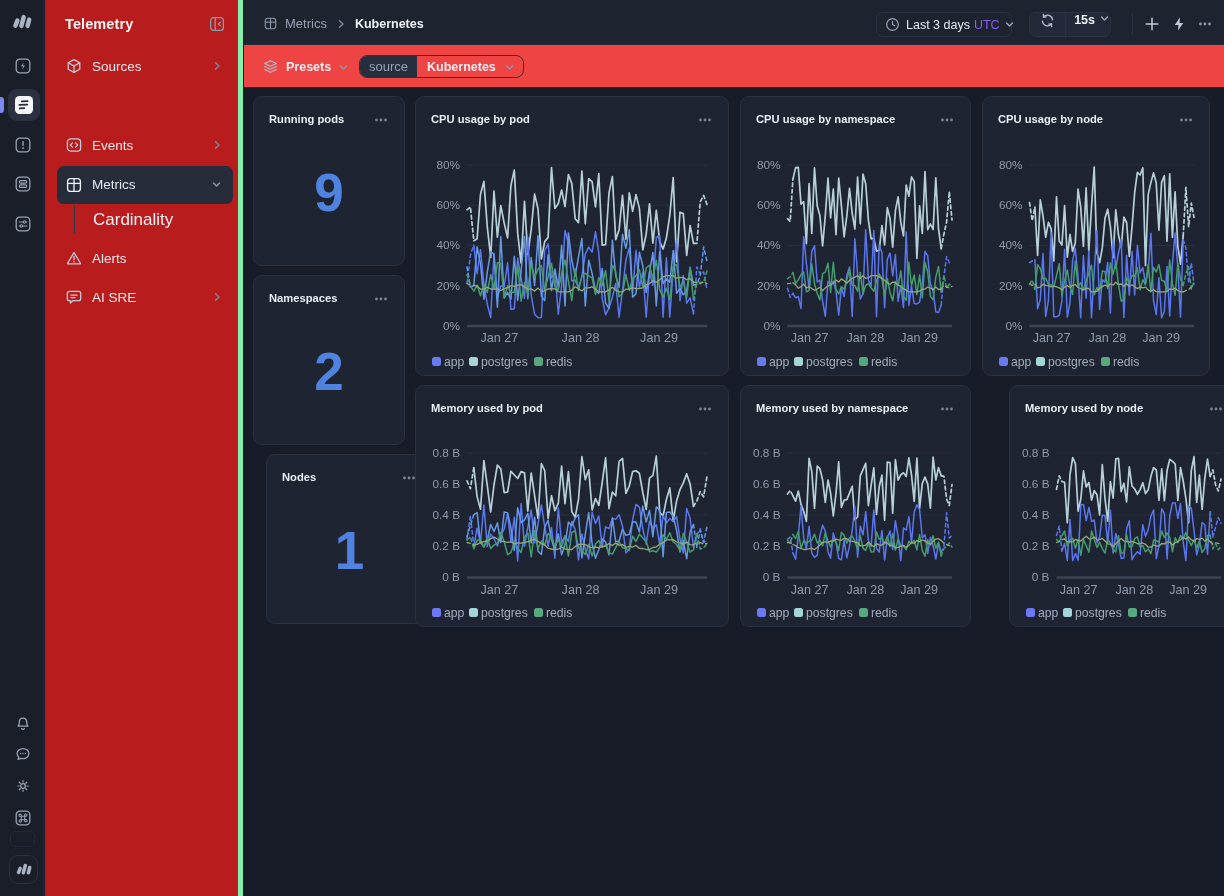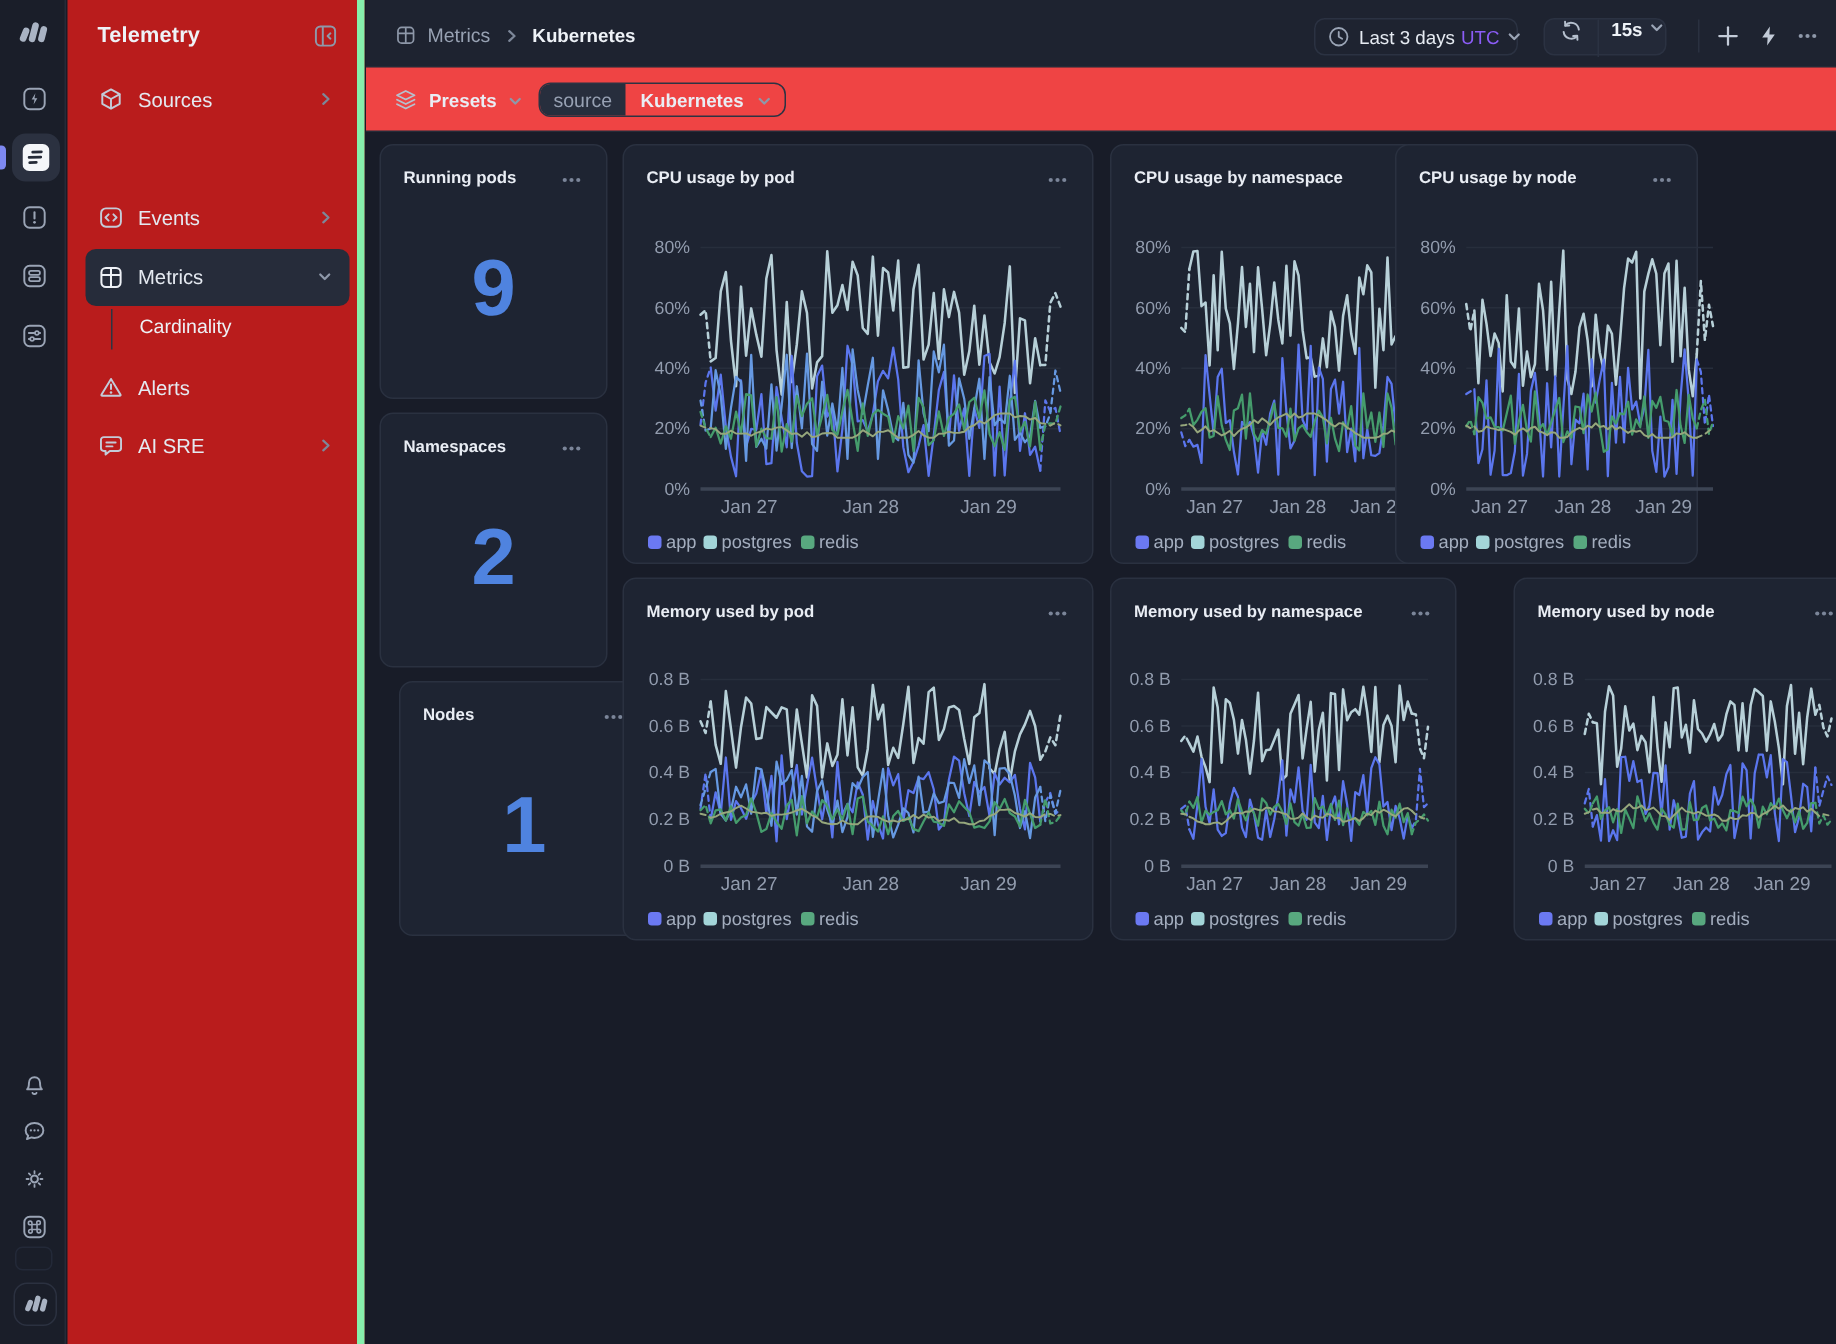--- a/index.html
+++ b/index.html
@@ -13,21 +13,21 @@
 .rlogobtn { position:absolute; left:9px; top:855px; width:29px; height:29px; border:1px solid #2b3140; border-radius:9px; display:flex; align-items:center; justify-content:center; }
 .sidebar { position:absolute; left:45px; top:0; width:198px; height:896px; background:#b91c1c; border-right:5px solid #86efac; }
 .stitle { position:absolute; left:20px; top:16px; font-size:14.5px; font-weight:700; color:#eef2f7; letter-spacing:.1px; }
 .scollapse { position:absolute; right:13px; top:16px; }
 .nrow { position:absolute; left:12px; width:176px; height:38px; display:flex; align-items:center; border-radius:7px; }
 .nrow.active { background:#262c3a; }
 .nic { margin-left:9px; width:16px; height:16px; display:flex; }
 .nlab { margin-left:10px; font-size:13.5px; font-weight:500; color:#e4e9f0; }
 .nchev { margin-left:auto; margin-right:11px; display:flex; }
 .subline { position:absolute; left:29px; top:206px; width:1px; height:27px; background:#2d3442; }
-.subrow { position:absolute; left:48px; top:210px; font-size:13px; font-weight:500; color:#edf0f5; }
+.subrow { position:absolute; left:48px; top:210px; font-size:17px; font-weight:500; color:#edf0f5; }
 .main { position:absolute; left:244px; top:0; width:980px; height:896px; background:#181c28; }
 .topbar { position:absolute; left:0; top:0; width:980px; height:45px; background:#1e2330; border-bottom:1px solid #252b38; }
 .toolbar { position:absolute; left:0; top:45px; width:980px; height:43px; background:#ef4444; border-bottom:1px solid #252b38; }
 .crumb { position:absolute; left:20px; top:16px; display:flex; align-items:center; }
 .crumb .t1 { margin-left:8px; font-size:13px; font-weight:500; color:#98a2b3; }
 .crumb .sep { margin:0 9px; display:flex; }
 .crumb .t2 { font-size:12.5px; font-weight:700; color:#eef2f7; }
 .timebtn { position:absolute; left:632px; top:12px; width:136px; height:25px; border:1px solid #2b3242; border-radius:7px; display:flex; align-items:center; padding:0 8px; white-space:nowrap; }
 .timebtn .lab { margin-left:6px; font-size:12.5px; font-weight:500; color:#e6ebf2; }
 .timebtn .utc { margin-left:4px; font-size:12.5px; color:#8b5cf6; }
@@ -398,21 +398,21 @@
       <polyline points="51.9,185.7 54.6,187.7 57.3,191.3 60.0,189.6 62.7,187.2 65.4,190.8 68.1,189.8 70.8,191.5 73.5,193.3 76.2,192.0 78.9,190.2 81.6,193.7 84.3,190.9 87.0,188.8 89.6,188.0 92.3,186.2 95.0,183.1 97.7,185.0 100.4,181.9 103.1,183.8 105.8,186.3 108.5,183.2 111.2,181.3 113.9,180.1 116.6,178.7 119.3,181.4 122.0,178.7 124.7,181.3 127.4,180.7 130.1,178.7 132.8,178.7 135.5,178.7 138.2,179.9 140.9,181.6 143.6,183.3 146.3,185.8 149.0,187.4 151.7,185.1 154.4,185.5 157.1,188.1 159.8,189.5 162.5,191.7 165.2,193.1 167.9,194.8 170.5,194.8 173.2,194.8 175.9,194.8 178.6,194.1 181.3,192.2 184.0,192.0 186.7,190.0 189.4,191.0 192.1,192.6 194.8,190.0 197.5,192.5 200.2,192.0" fill="none" stroke="#96a77c" stroke-width="1.3" stroke-linejoin="round" stroke-linecap="round"></polyline>
       <polyline points="200.2,192.0 202.9,188.4 205.6,190.2 208.3,190.7 211.0,189.5" fill="none" stroke="#96a77c" stroke-width="1.3" stroke-dasharray="3.5,3" stroke-linejoin="round" stroke-linecap="round"></polyline>
       <rect x="16" y="260" width="9" height="9" rx="2.5" fill="#6b79f2"></rect>
       <text x="28" y="268.5" font-size="12.2" fill="#a3adbe" font-family="Liberation Sans, sans-serif">app</text>
       <rect x="53" y="260" width="9" height="9" rx="2.5" fill="#a3d5d9"></rect>
       <text x="65" y="268.5" font-size="12.2" fill="#a3adbe" font-family="Liberation Sans, sans-serif">postgres</text>
       <rect x="118" y="260" width="9" height="9" rx="2.5" fill="#58a87f"></rect>
       <text x="130" y="268.5" font-size="12.2" fill="#a3adbe" font-family="Liberation Sans, sans-serif">redis</text>
     </svg>
   </div>
-<div class="card" style="left:930px;top:96px;width:202px;height:280px">
+<div class="card" style="left:982px;top:96px;width:228px;height:280px">
     <div class="ctitle">CPU usage by node</div>
     <svg class="cdots" width="18" height="8" viewBox="0 0 18 8">
       <circle cx="4.5" cy="4" r="1.4" fill="#7b8599"></circle>
       <circle cx="9.0" cy="4" r="1.4" fill="#7b8599"></circle>
       <circle cx="13.5" cy="4" r="1.4" fill="#7b8599"></circle>
     </svg>
     <svg width="231" height="280" viewBox="0 0 231 280" style="position:absolute;top:0;left:0">
       <line x1="46.5" y1="68" x2="211" y2="68" stroke="#272e3c" stroke-width="1"></line>
       <line x1="46.5" y1="108.2" x2="211" y2="108.2" stroke="#272e3c" stroke-width="1"></line>
       <line x1="46.5" y1="148.5" x2="211" y2="148.5" stroke="#272e3c" stroke-width="1"></line>

